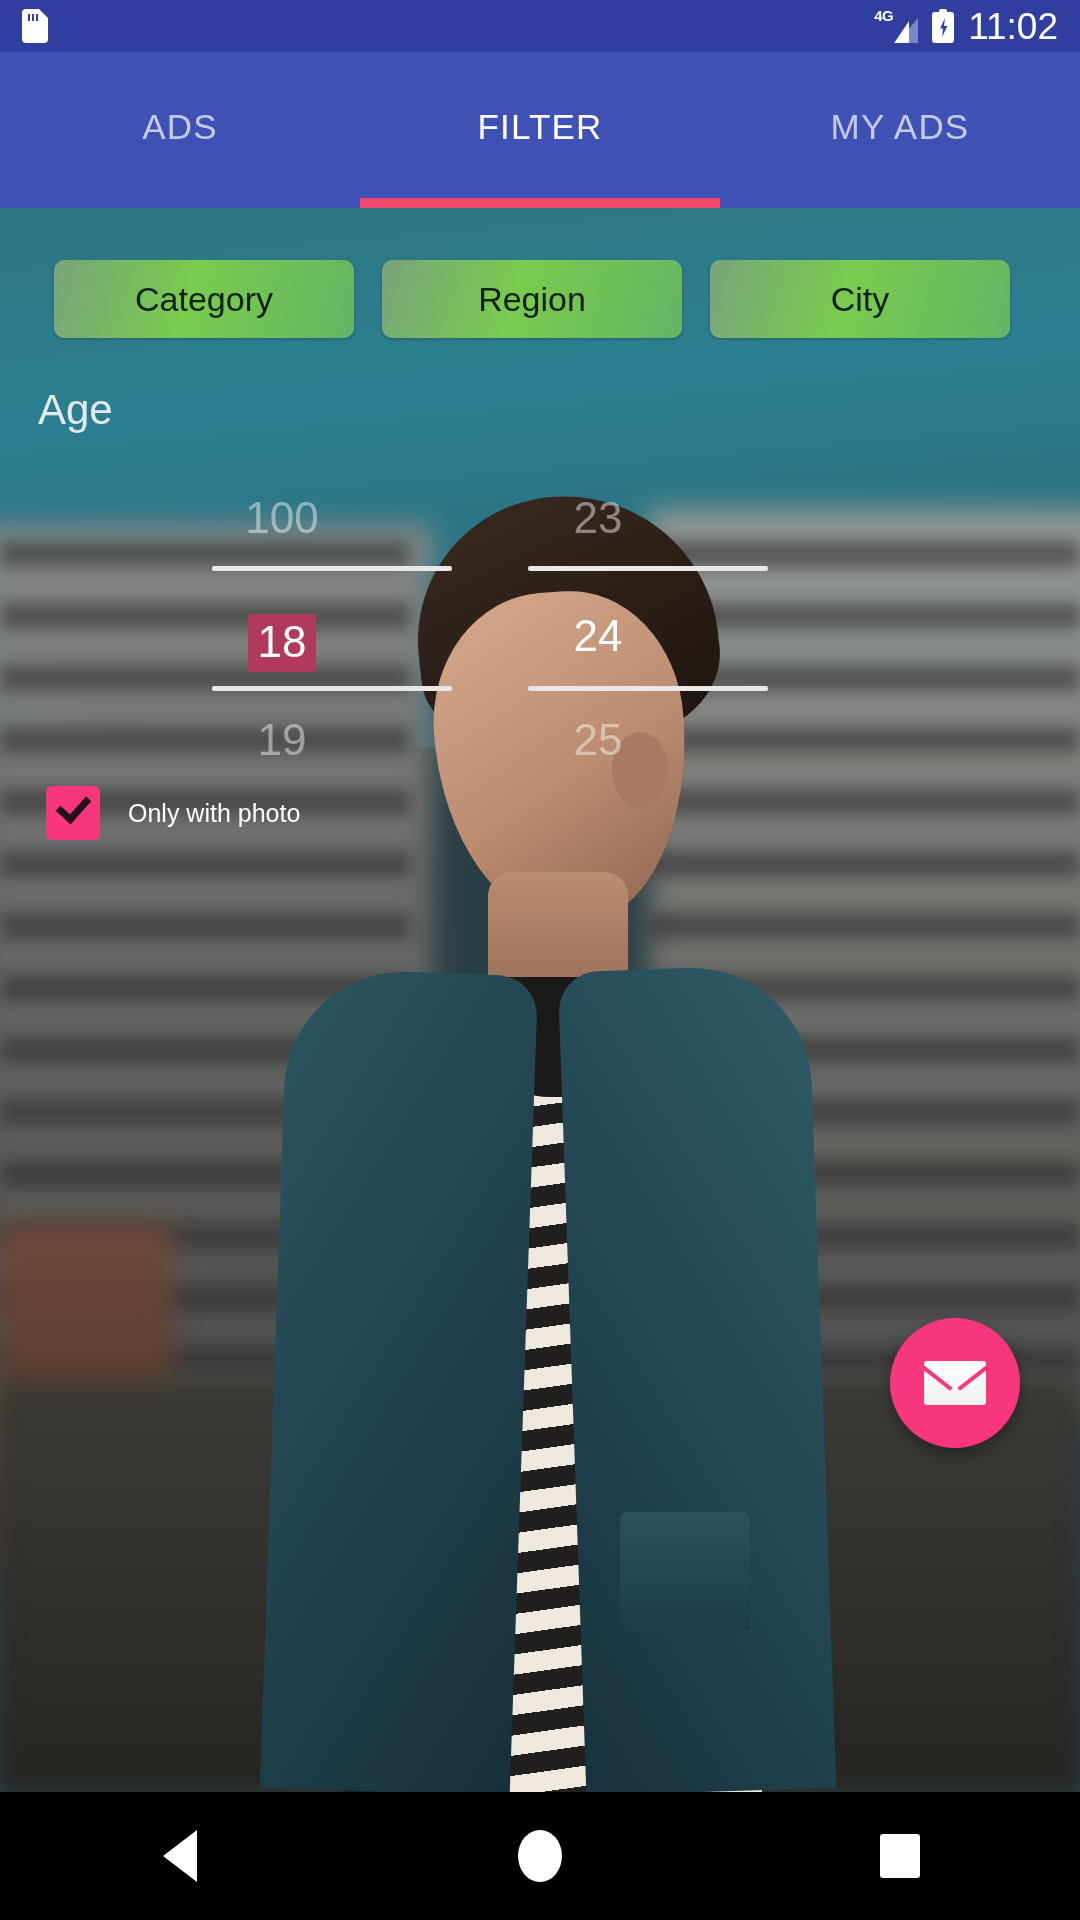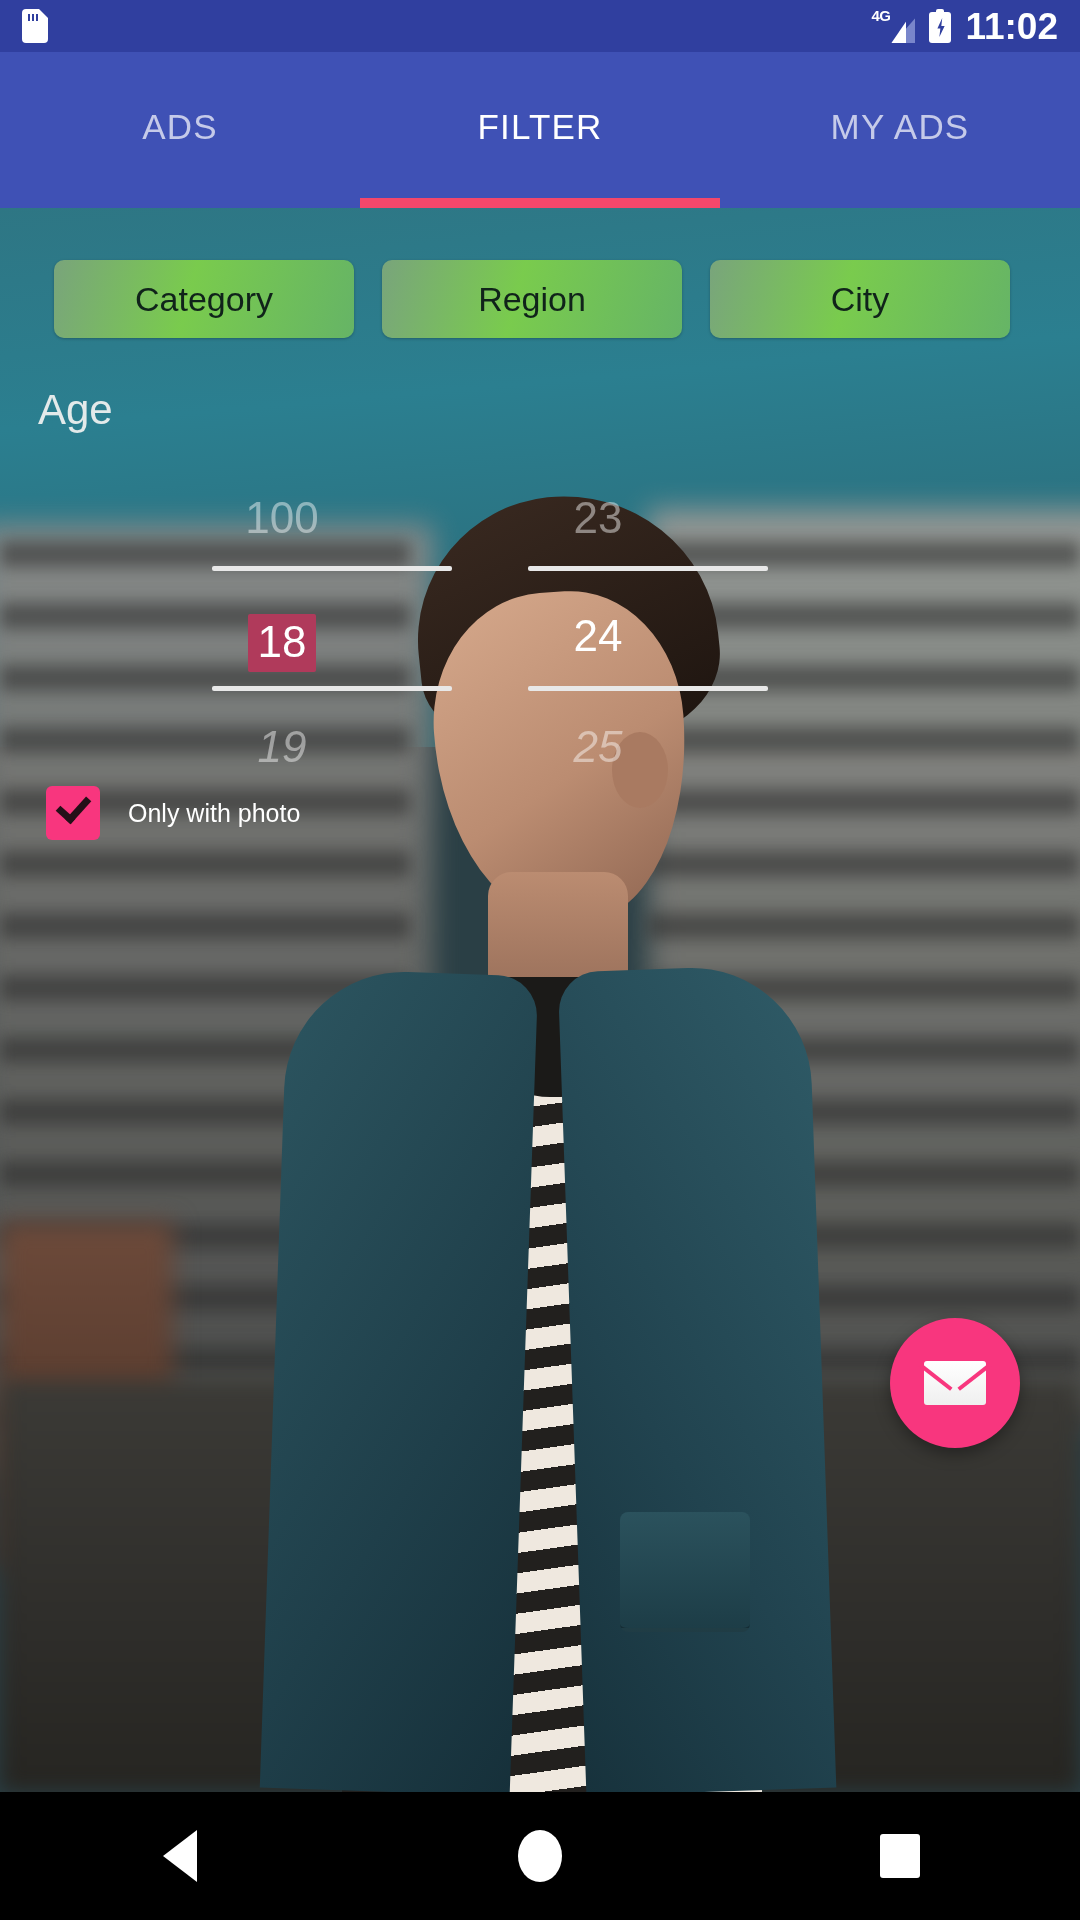--- a/index.html
+++ b/index.html
@@ -52,21 +52,21 @@
   }
   .battery .tip{
     position:absolute; left:7px; top:0; width:8px; height:5px;
     background:#fff; border-radius:2px 2px 0 0;
   }
   .battery .bolt{
     position:absolute; left:6px; top:9px; width:11px; height:19px;
     background:#303f9f;
     clip-path:polygon(62% 0,18% 55%,45% 55%,36% 100%,84% 42%,54% 42%);
   }
-  .clock{ color:#fff; font-size:37px; font-weight:bold; letter-spacing:0px; line-height:1; }
+  .clock{ color:#fff; font-size:37px; font-weight:normal; letter-spacing:0px; line-height:1; }
 
   
   .tabbar{
     position:absolute; top:52px; left:0; width:1080px; height:156px;
     background:#3f51b5; z-index:35;
   }
   .tabs{ display:flex; height:100%; }
   .tab{
     flex:1; display:flex; align-items:center; justify-content:center;
     font-size:35px; letter-spacing:1.2px; color:#c5cae9; cursor:pointer;
@@ -181,21 +181,21 @@
   .pickers{ position:absolute; top:250px; left:0; width:1080px; height:340px; }
   .picker{ position:absolute; top:0; width:340px; height:340px;margin-top:28px; }
   .picker.left{ left:112px; }
   .picker.right{ left:428px; }
   .pk-val{
     position:absolute; width:100%; text-align:center;
     font-size:44px; line-height:1;
   }
   .pk-prev{ top:10px; color:rgba(255,255,255,.45); }
   .pk-cur{ top:128px; color:#ffffff; }
-  .pk-next{ top:239px; color:rgba(255,255,255,.45);font-style:italic; }
+  .pk-next{ top:232px; color:rgba(255,255,255,.45); }
   .pk-cur .hl{
     display:inline-block; padding:6px 10px 8px; background:#b03a5b; color:#fff;
     border-radius:2px;
   }
   .pk-line{
     position:absolute; left:100px; width:240px; height:5px; background:#e8e8e8;
     border-radius:2px;
   }
   .pk-line.top{ top:80px; }
   .pk-line.bot{ top:200px; }

